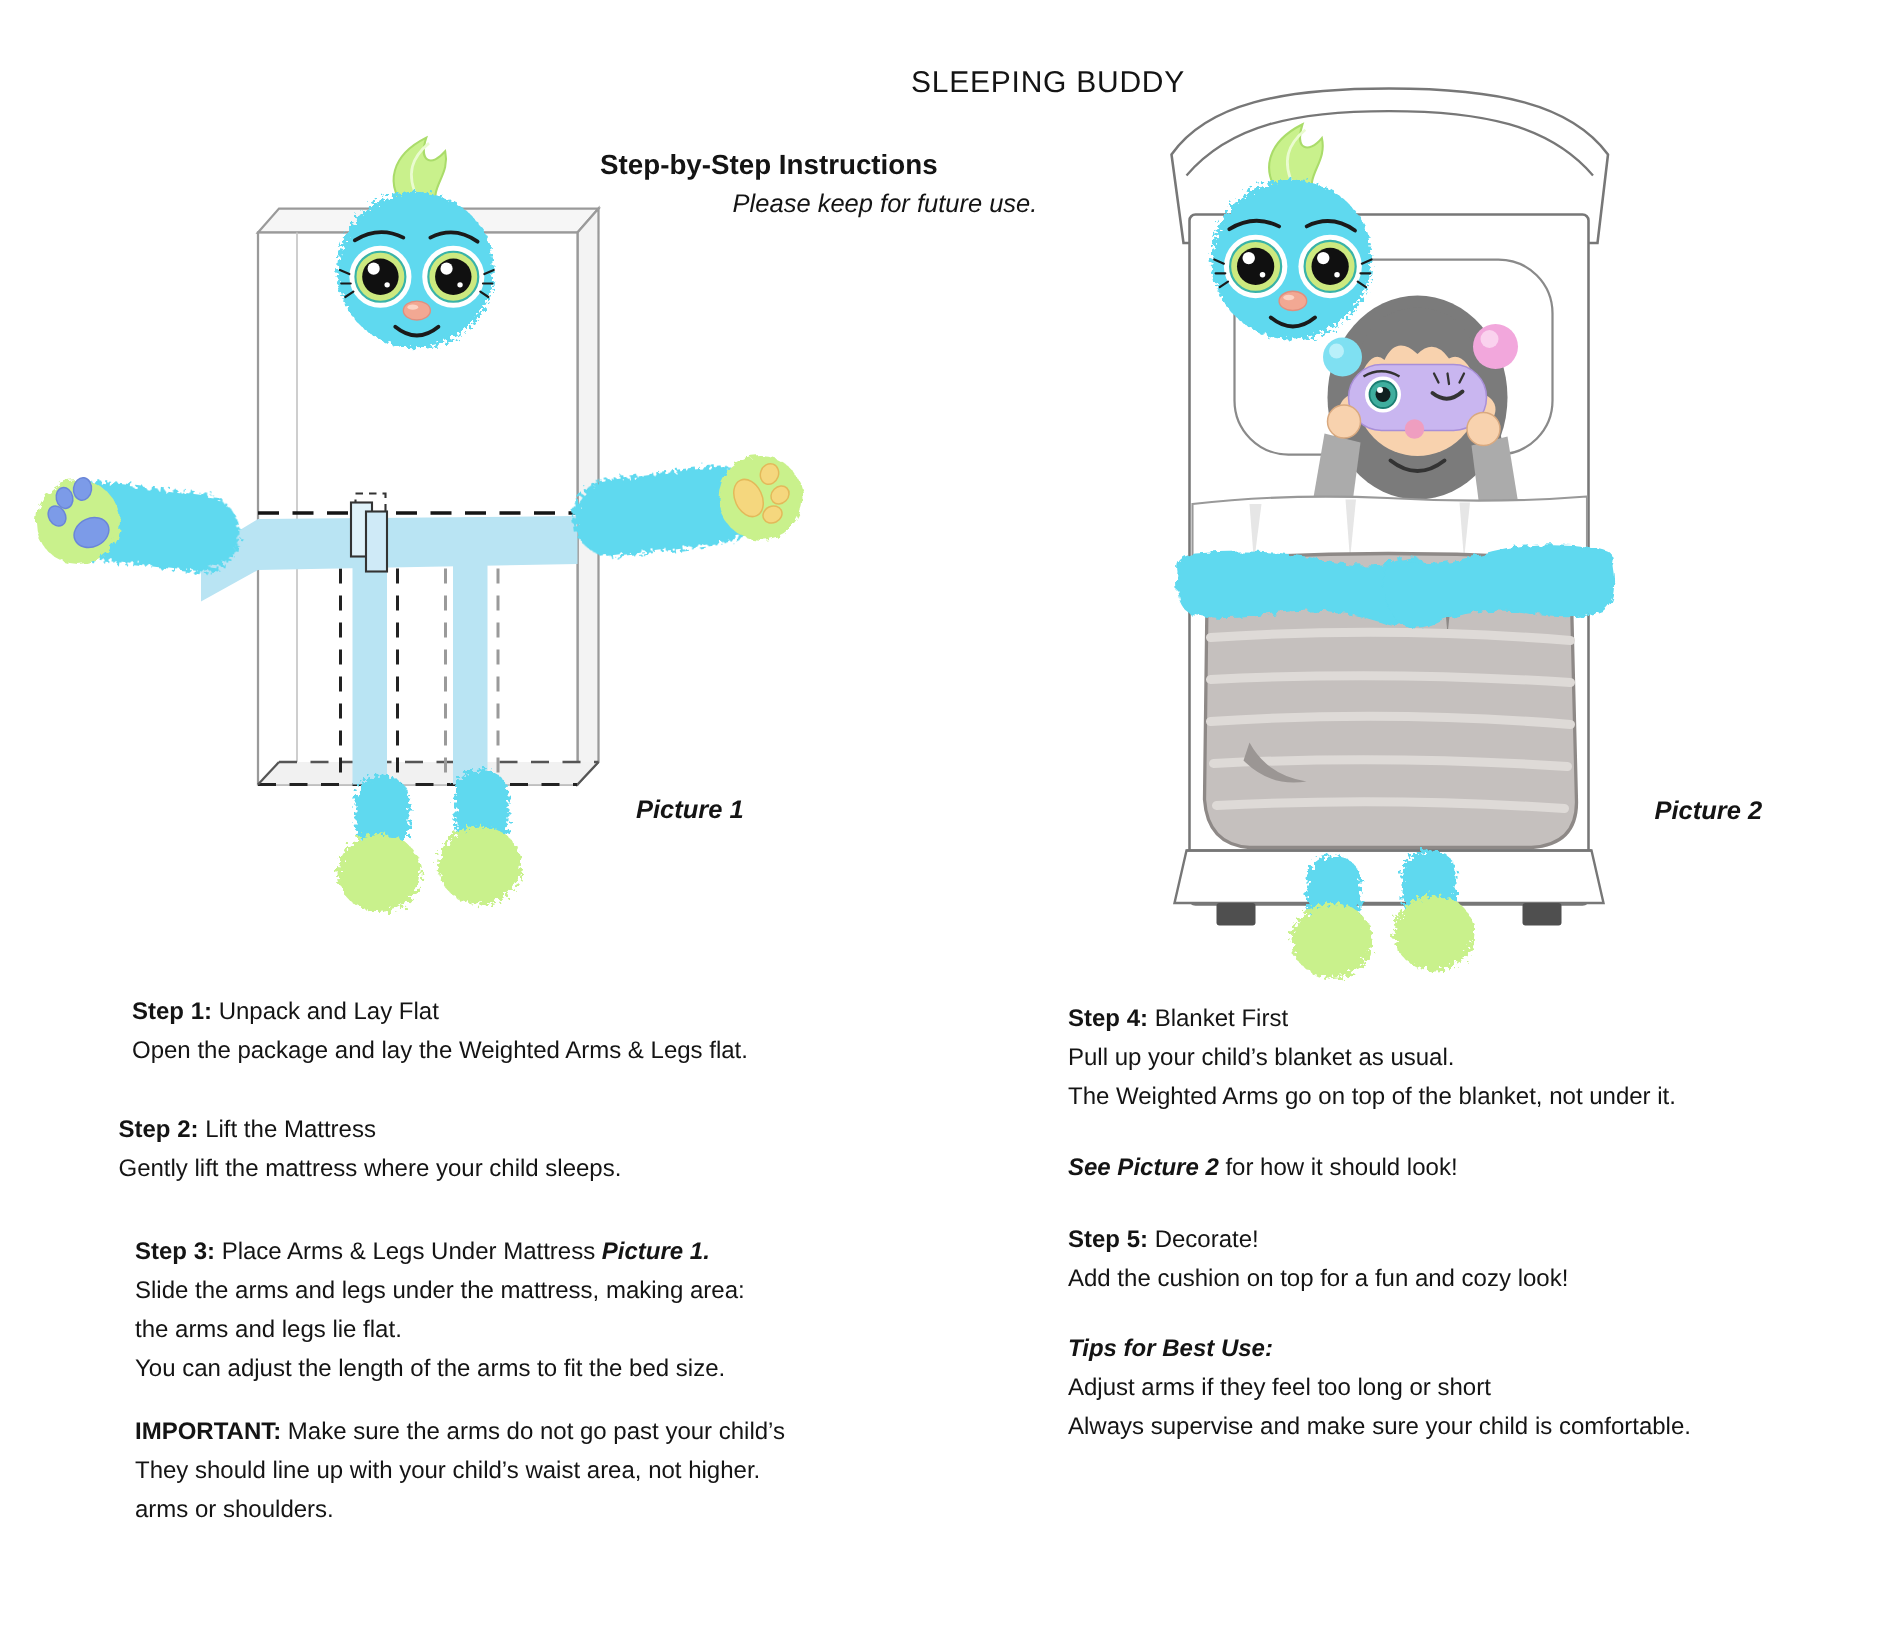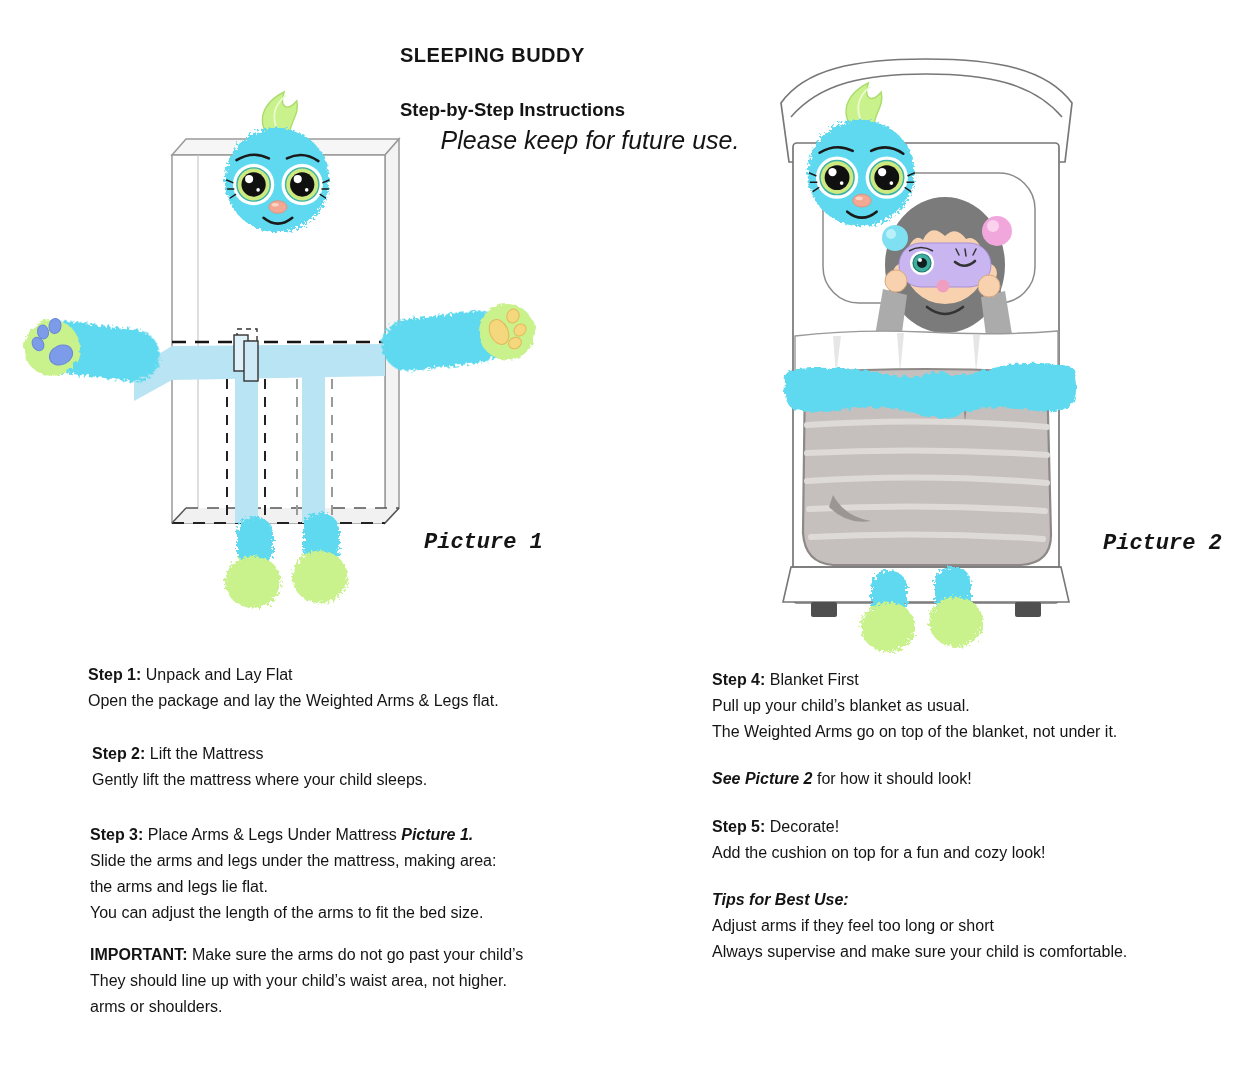--- a/index.html
+++ b/index.html
@@ -1,22 +1,22 @@
 <!DOCTYPE html>
 <html style="--fur_cyan: #5ED9EF; --strap_blue: #B9E4F3; --leaf_green: #C9F18C; --iris_green: #CDE97F; --paw_blue: #7C9BE8; --paw_yellow: #F5D77E; --nose_pink: #F2A893; --mask_purple: #C9B6F0; --pom_pink: #F2A7DC; --pom_cyan: #7FE0F2; --skin: #F8D2AE; --hair_gray: #7B7B7B; --pajama_gray: #ABABAB; --blanket_gray: #C5C0BE; --outline_gray: #8A8A8A; --text: #141414;"><head>
 <meta charset="utf-8">
 <style>
   html,body{margin:0;padding:0;background:#fff;}
   .page{position:relative;width:1257px;height:1090px;background:#fff;overflow:hidden;
         font-family:"Liberation Sans", sans-serif;color:#141414;}
   .abs{position:absolute;}
-  .title{left:400px;top:44px;width:390px;text-align:left;font-size:20px;font-weight:700;letter-spacing:.5px;}
+  .title{left:400px;top:44px;width:390px;text-align:right;font-size:20px;font-weight:400;letter-spacing:.5px;}
   .subtitle{left:400px;top:99px;width:380px;text-align:left;font-size:18.5px;font-weight:700;}
-  .note{left:400px;top:126px;width:380px;text-align:center;font-size:25px;font-style:italic;}
-  .fig-label{font-size:22px;font-weight:700;font-style:italic;font-family:Liberation Mono, monospace;}
+  .note{left:400px;top:126px;width:380px;text-align:center;font-size:17px;font-style:italic;}
+  .fig-label{font-size:17px;font-weight:700;font-style:italic;}
   .col{width:560px;}
   .col p{margin:0;font-size:16px;line-height:26px;}
   b,strong{font-weight:700;}
   .bi{font-weight:700;font-style:italic;text-align:right;}
   svg{display:block;}
 </style>
 </head>
 <body>
 
 <div class="page">
@@ -207,21 +207,21 @@
       </g>
     </svg>
   </div>
   <div class="abs fig-label" style="left:1103px;top:531px">Picture 2</div>
 
   <div class="abs col" style="left:88px;top:662px">
     <p><strong>Step 1:</strong><span> Unpack and Lay Flat</span></p>
     <p>Open the package and lay the Weighted Arms &amp; Legs flat.</p>
   </div>
 
-  <div class="abs col" style="left:92px;top:741px">
+  <div class="abs col" style="left:79px;top:741px">
     <p><strong>Step 2:</strong><span> Lift the Mattress</span></p>
     <p>Gently lift the mattress where your child sleeps.</p>
   </div>
 
   <div class="abs col" style="left:90px;top:822px">
     <p><strong>Step 3:</strong><span> Place Arms &amp; Legs Under Mattress </span><span class="bi">Picture 1.</span></p>
     <p>Slide the arms and legs under the mattress, making area:</p>
     <p>the arms and legs lie flat.</p>
     <p>You can adjust the length of the arms to fit the bed size.</p>
   </div>

